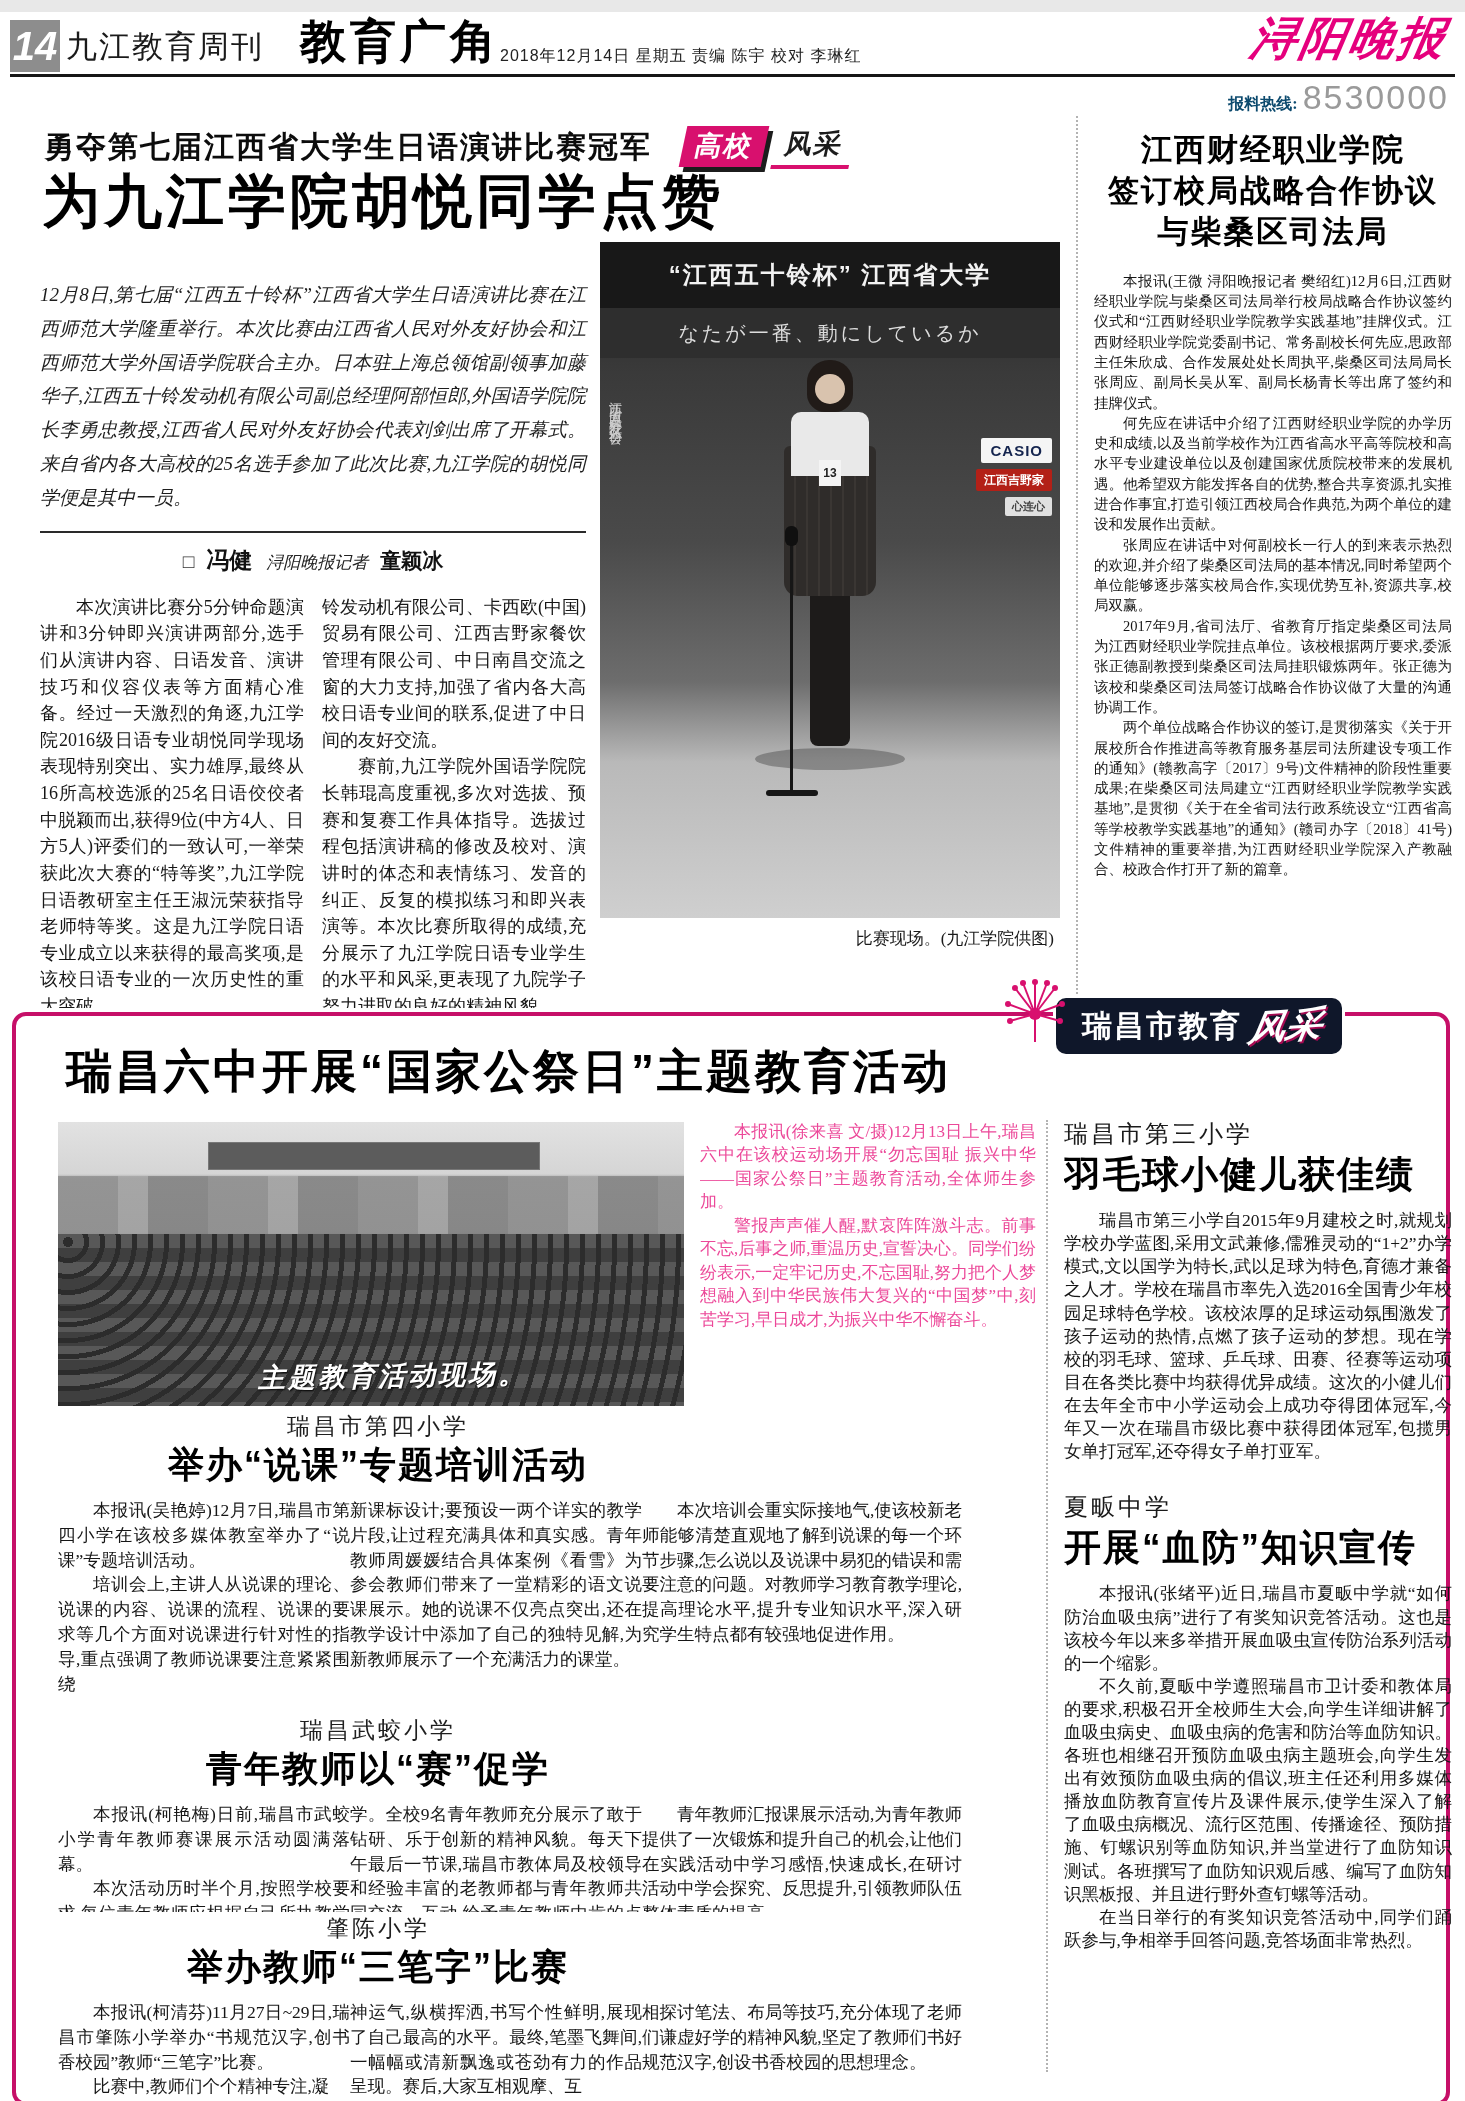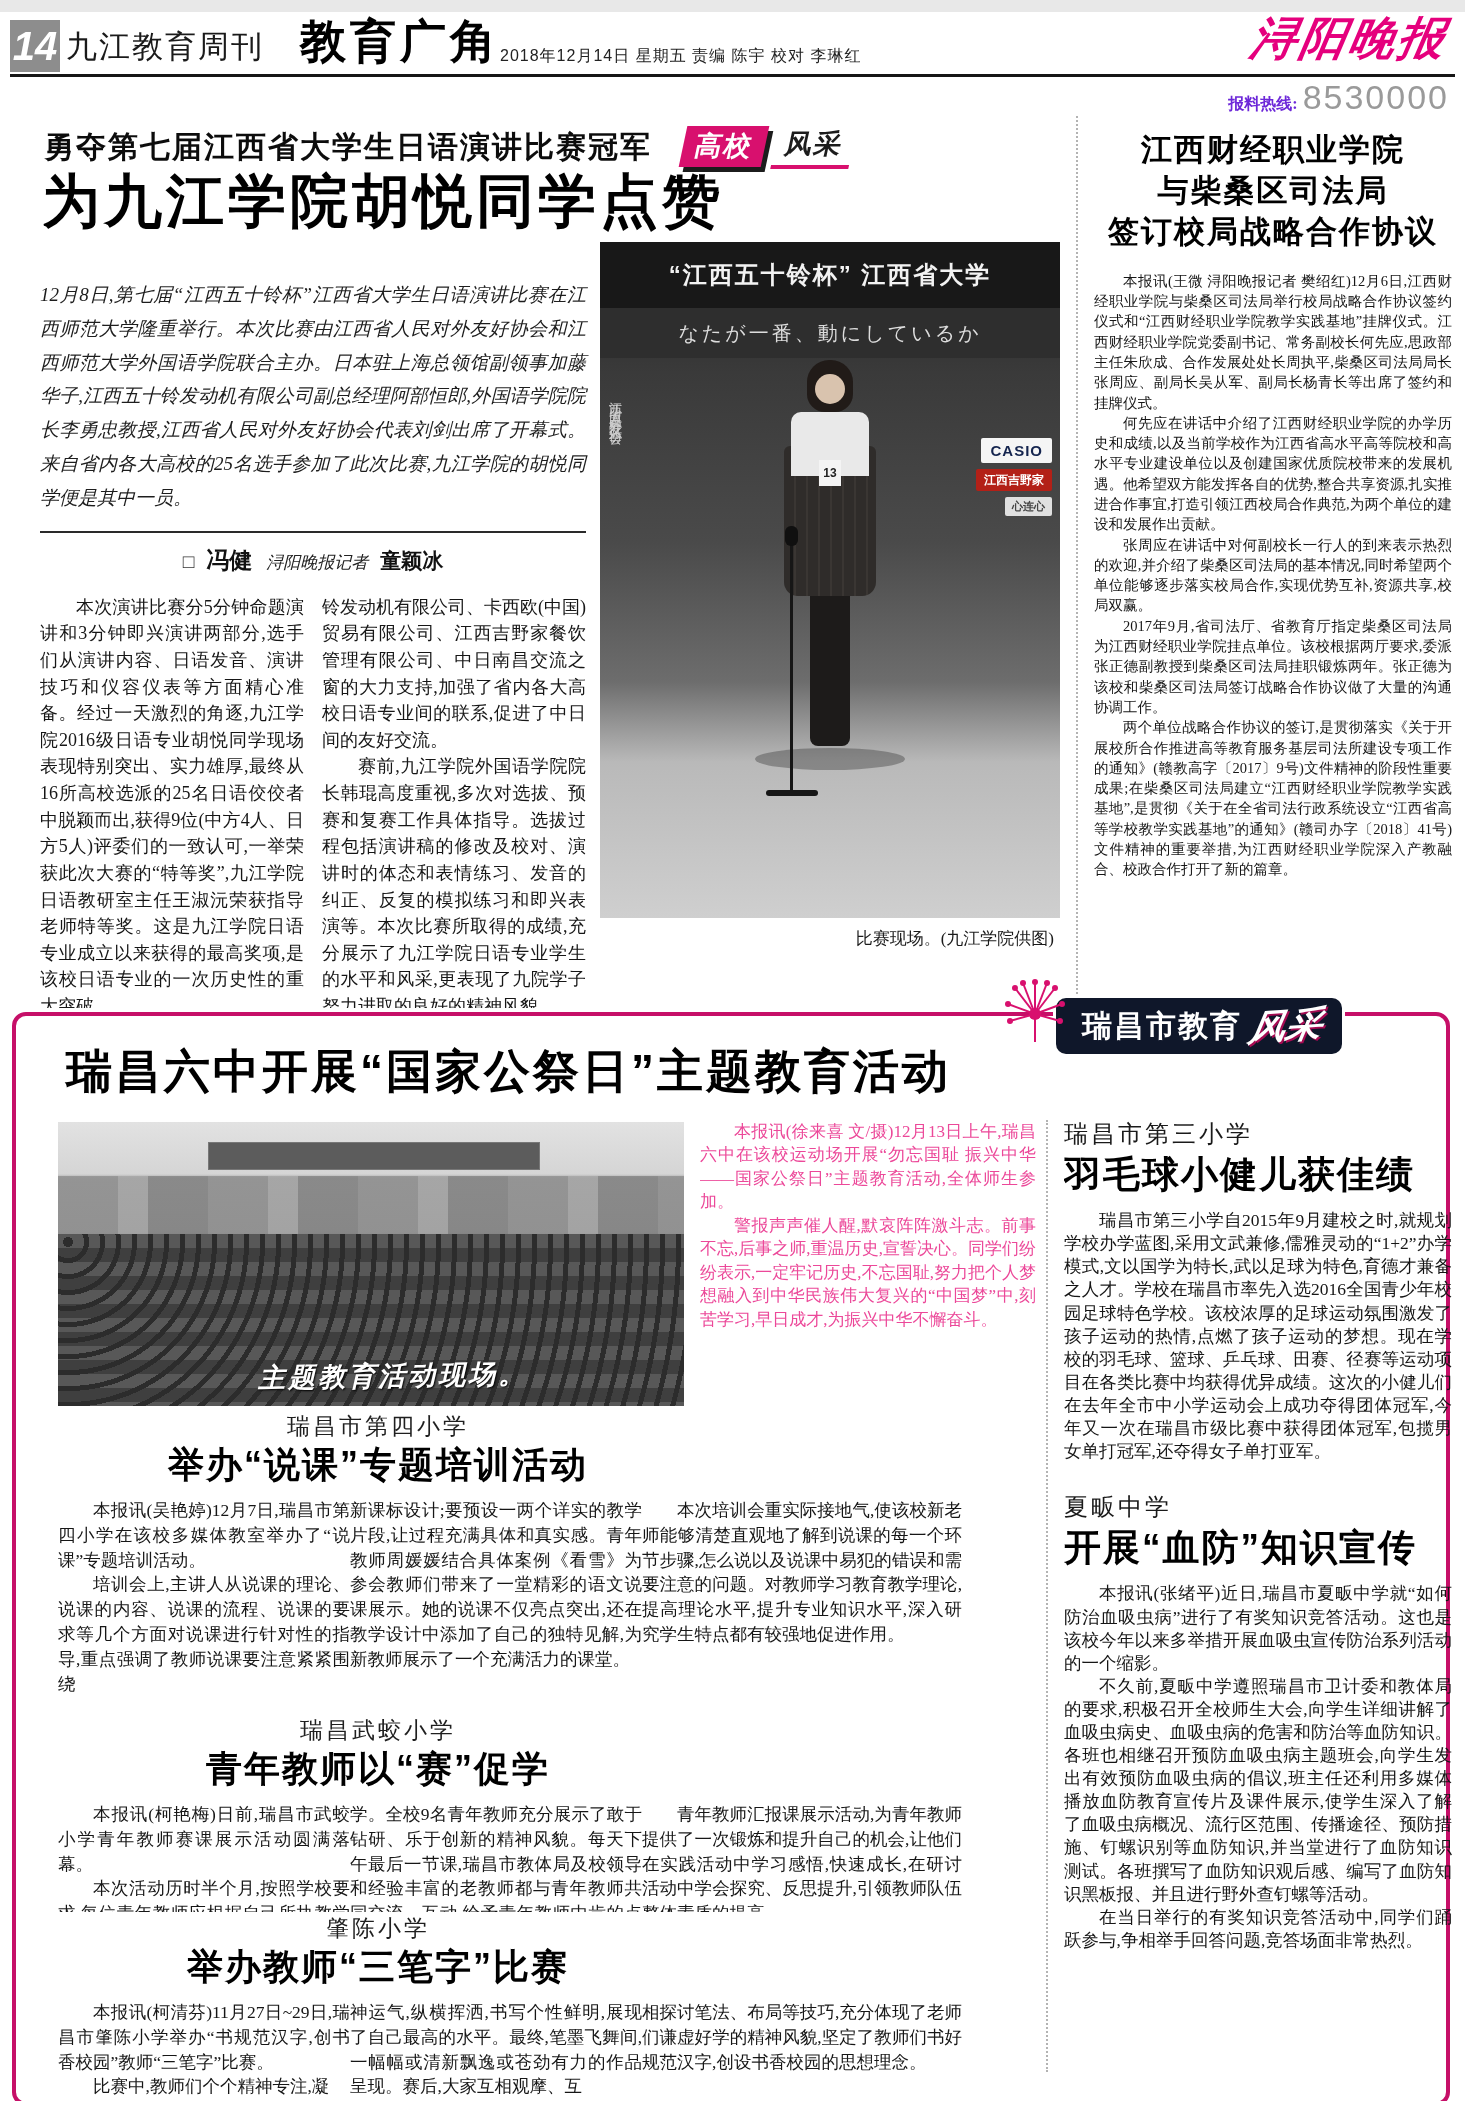--- a/index.html
+++ b/index.html
@@ -10,21 +10,21 @@
   .hdr{position:absolute;top:0;left:0;width:100%;height:96px;}
   .pageno{position:absolute;left:10px;top:8px;width:50px;height:52px;background:#8d8d8d;color:#fff;
           font:italic 900 40px/52px "Liberation Sans",sans-serif;text-align:center;}
   .weekly{position:absolute;left:66px;top:16px;font:500 31px/1.2 "Liberation Sans",sans-serif;letter-spacing:2px;color:#1a1a1a;}
   .secttl{position:absolute;left:300px;top:2px;font:900 46px/1.2 "Liberation Serif",serif;letter-spacing:4px;color:#000;}
   .dateline{position:absolute;left:500px;top:34px;font:16px/1.2 "Liberation Sans",sans-serif;color:#222;letter-spacing:1px;}
   .logo{position:absolute;right:18px;top:2px;color:#e5007d;font:italic 900 46px/1.1 "Liberation Serif",serif;
         transform:skewX(-10deg);letter-spacing:3px;}
   .hrule{position:absolute;left:10px;right:10px;top:62px;border-top:3px solid #161616;}
   .hotline{position:absolute;right:16px;top:68px;display:flex;align-items:baseline;gap:5px;}
-  .hotline .lbl{font:bold 16px "Liberation Serif",serif;color:#6d28d9;}
+  .hotline .lbl{font:bold 16px "Liberation Serif",serif;color:#0c4a6e;}
   .hotline .num{font:400 34px/1 "Liberation Sans",sans-serif;color:#9a9a9a;letter-spacing:2px;}
 
   
   .top{position:absolute;left:40px;top:96px;width:1412px;height:900px;overflow:hidden;}
   .main{position:absolute;left:0;top:0;width:1020px;height:100%;}
   .vdiv1{position:absolute;left:1036px;top:8px;height:878px;border-left:2px dotted #b3b3b3;}
   .rightcol{position:absolute;left:1054px;top:6px;width:358px;height:888px;overflow:hidden;}
 
   .kickrow{position:absolute;left:4px;top:16px;display:flex;align-items:center;gap:31px;}
   .kicker{font:bold 30px/1.2 "Liberation Sans",sans-serif;letter-spacing:2px;color:#0c0c0c;}
@@ -193,22 +193,22 @@
           <div class="caption1">比赛现场。(九江学院供图)</div>
         </div>
       </div>
     </div>
 
     <div class="vdiv1"></div>
 
     <div class="rightcol">
       <div class="rtitle">
         <div>江西财经职业学院</div>
+        <div>签订校局战略合作协议</div>
         <div>与柴桑区司法局</div>
-        <div>签订校局战略合作协议</div>
       </div>
       <div class="rbody">
         <p>本报讯(王微 浔阳晚报记者 樊绍红)12月6日,江西财经职业学院与柴桑区司法局举行校局战略合作协议签约仪式和“江西财经职业学院教学实践基地”挂牌仪式。江西财经职业学院党委副书记、常务副校长何先应,思政部主任朱欣成、合作发展处处长周执平,柴桑区司法局局长张周应、副局长吴从军、副局长杨青长等出席了签约和挂牌仪式。</p>
         <p>何先应在讲话中介绍了江西财经职业学院的办学历史和成绩,以及当前学校作为江西省高水平高等院校和高水平专业建设单位以及创建国家优质院校带来的发展机遇。他希望双方能发挥各自的优势,整合共享资源,扎实推进合作事宜,打造引领江西校局合作典范,为两个单位的建设和发展作出贡献。</p>
         <p>张周应在讲话中对何副校长一行人的到来表示热烈的欢迎,并介绍了柴桑区司法局的基本情况,同时希望两个单位能够逐步落实校局合作,实现优势互补,资源共享,校局双赢。</p>
         <p>2017年9月,省司法厅、省教育厅指定柴桑区司法局为江西财经职业学院挂点单位。该校根据两厅要求,委派张正德副教授到柴桑区司法局挂职锻炼两年。张正德为该校和柴桑区司法局签订战略合作协议做了大量的沟通协调工作。</p>
         <p>两个单位战略合作协议的签订,是贯彻落实《关于开展校所合作推进高等教育服务基层司法所建设专项工作的通知》(赣教高字〔2017〕9号)文件精神的阶段性重要成果;在柴桑区司法局建立“江西财经职业学院教学实践基地”,是贯彻《关于在全省司法行政系统设立“江西省高等学校教学实践基地”的通知》(赣司办字〔2018〕41号)文件精神的重要举措,为江西财经职业学院深入产教融合、校政合作打开了新的篇章。</p>
       </div>
     </div>
   </div>

